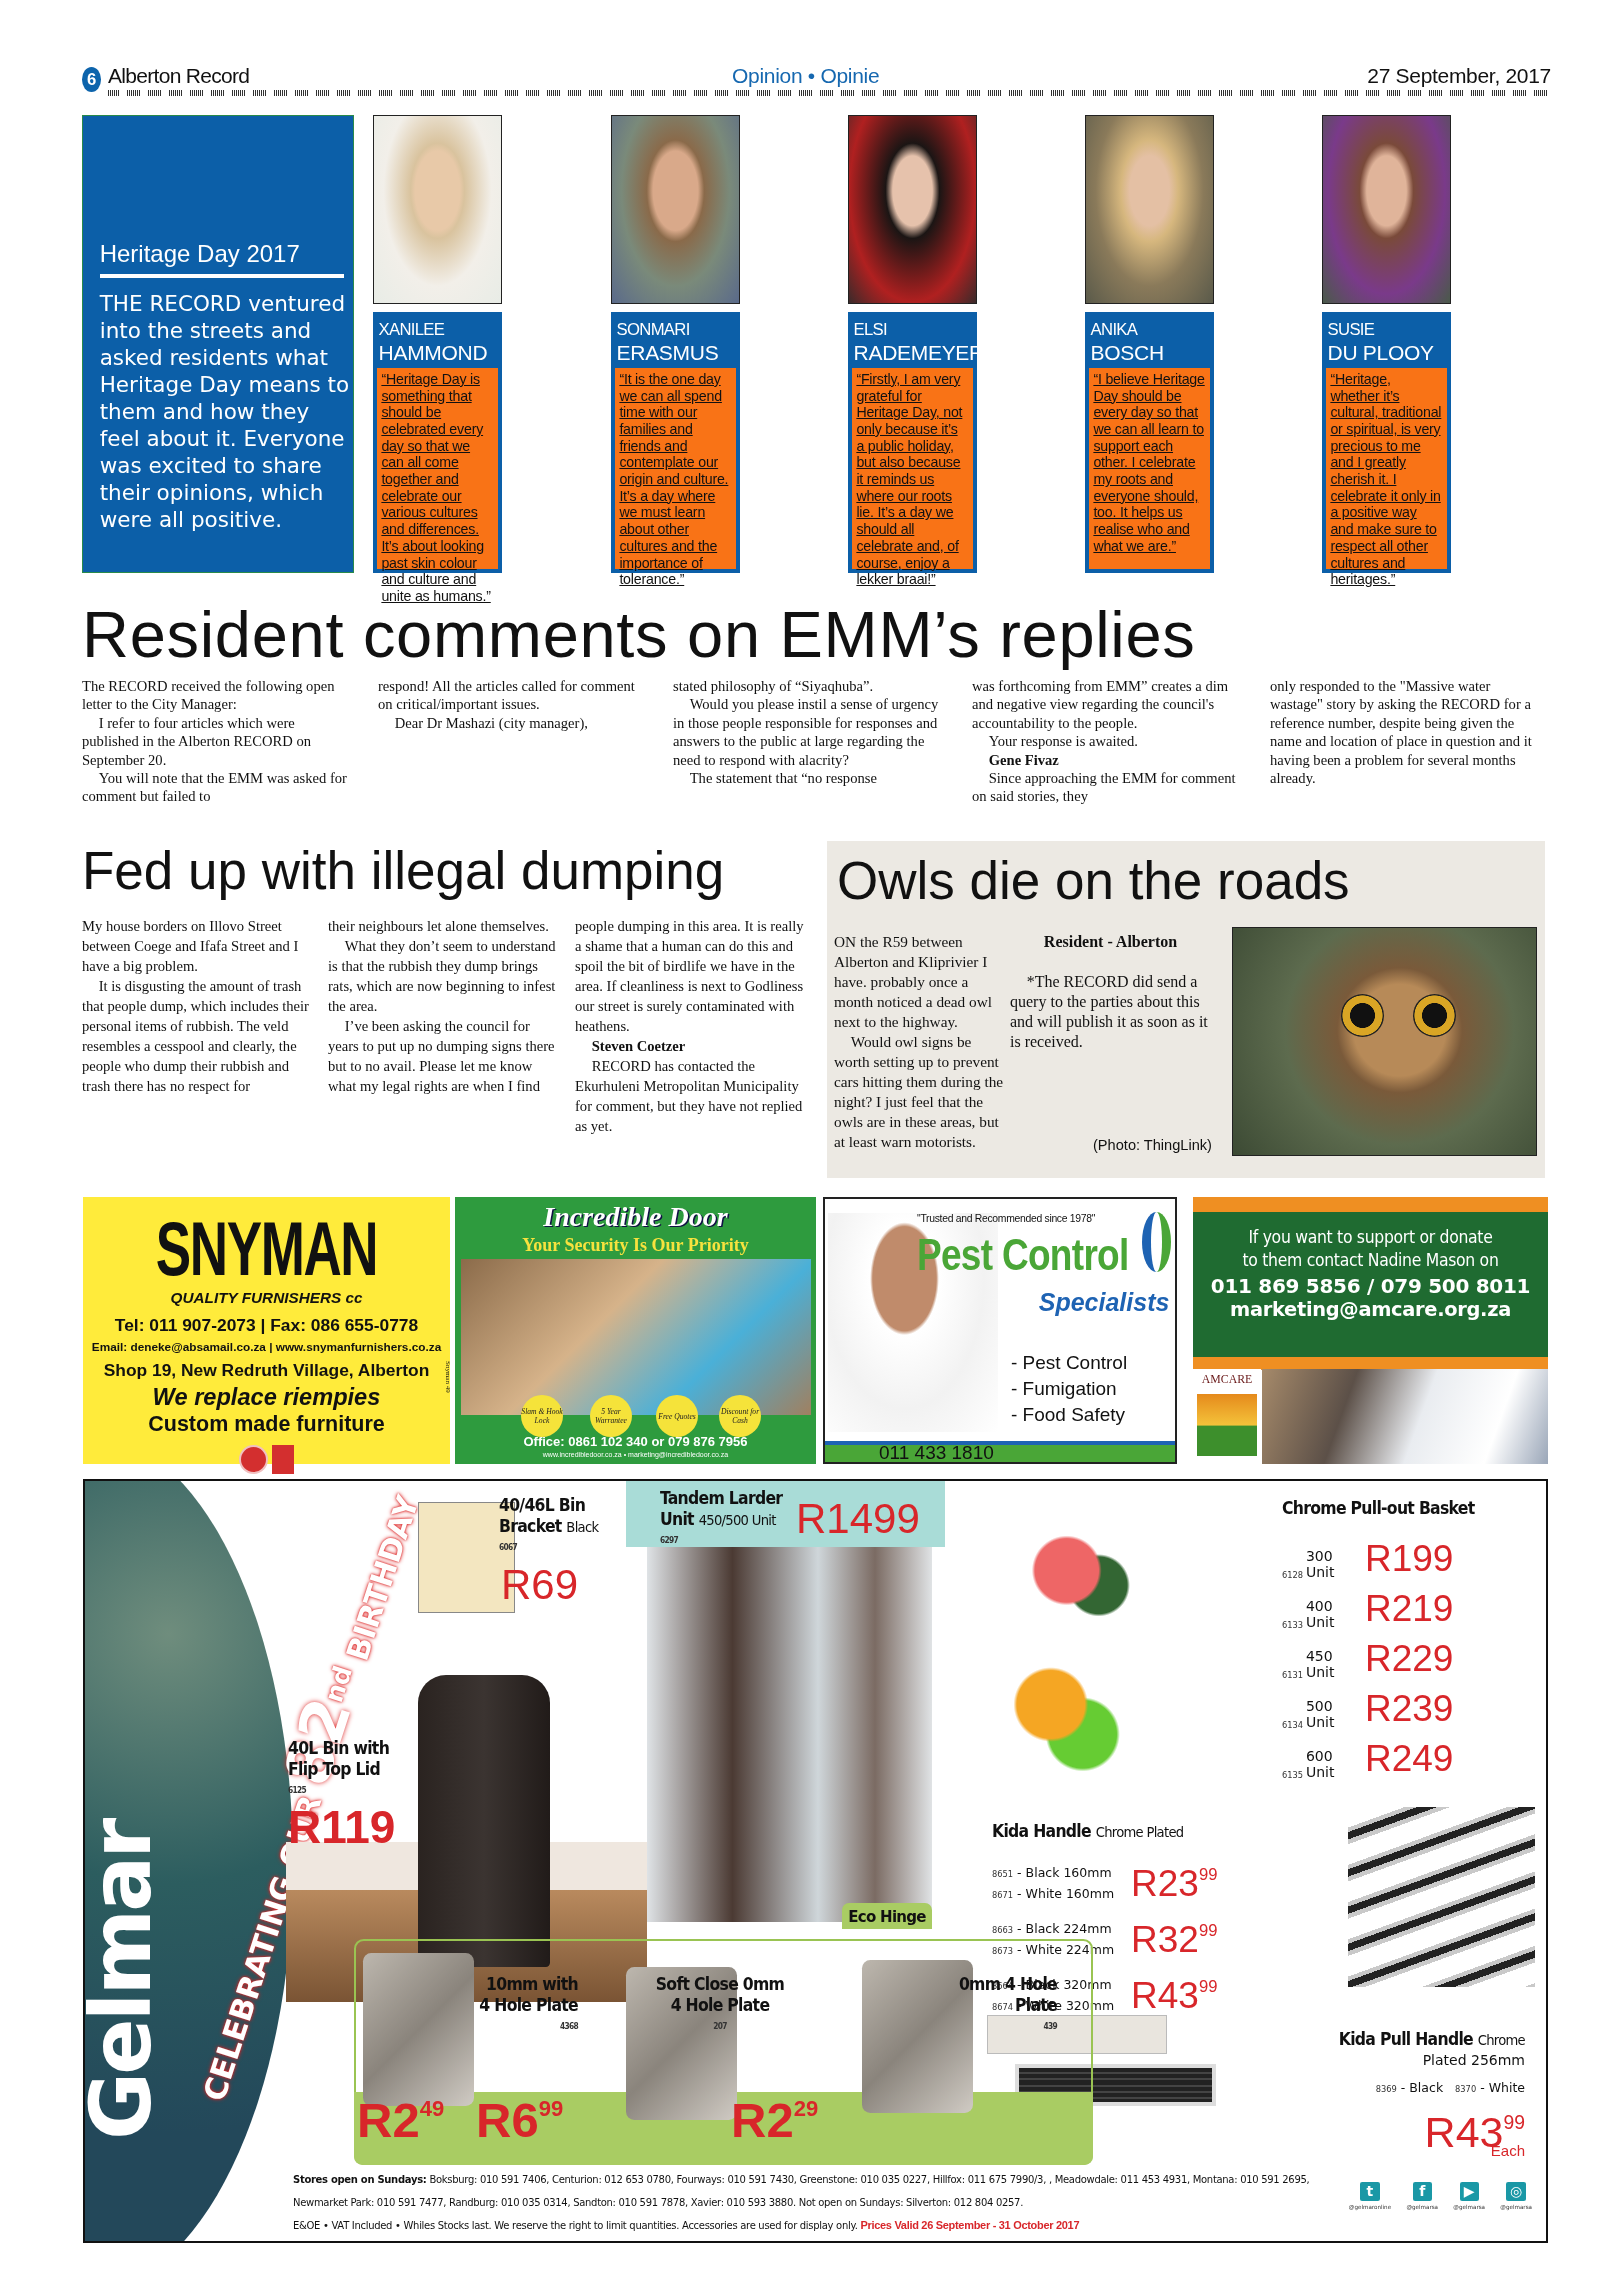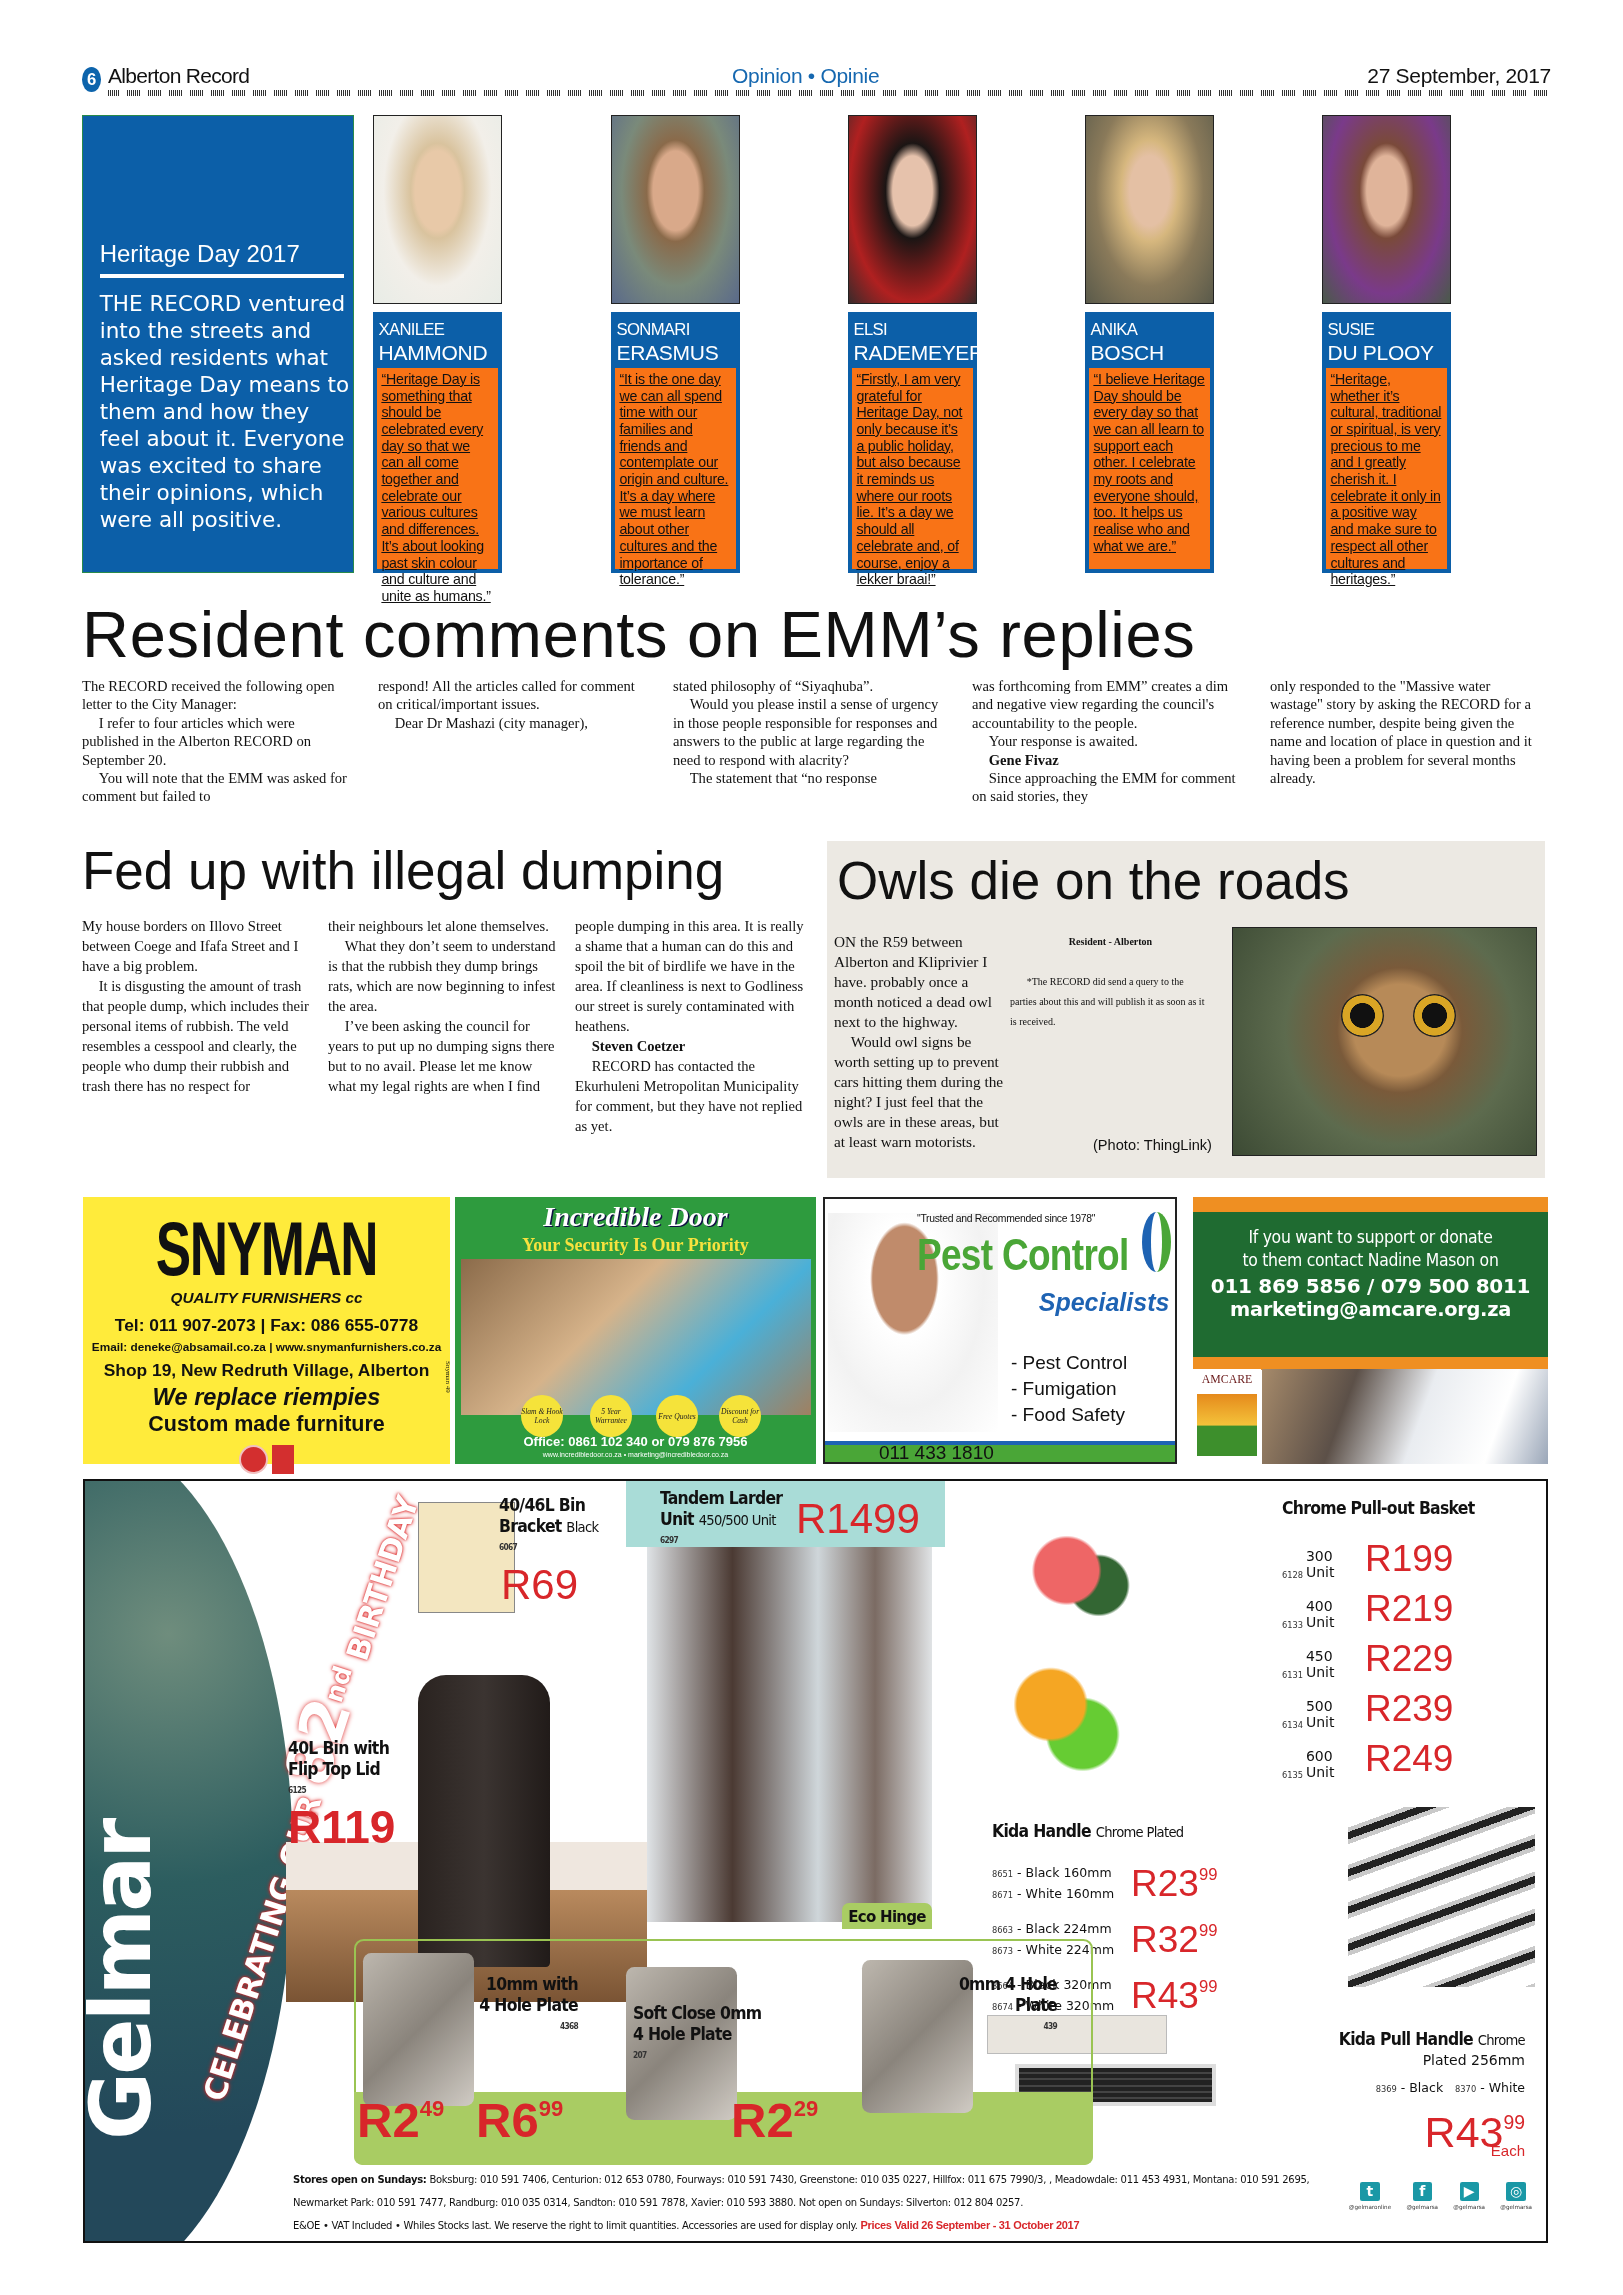--- a/index.html
+++ b/index.html
@@ -204,21 +204,21 @@
   </div>
 </div>
 
 <div class="abs owl-box"></div>
 <div class="abs h-owl">Owls die on the roads</div>
 <div class="cols">
   <div class="col" style="left:834px;top:932px;width:174px;font-size:15.3px;line-height:20px;">
     <span>ON the R59 between Alberton and Kliprivier I have. probably once a month noticed a dead owl next to the highway.</span>
     <span class="ind">Would owl signs be worth setting up to prevent cars hitting them during the night? I just feel that the owls are in these areas, but at least warn motorists.</span>
   </div>
-  <div class="col" style="left:1010px;top:932px;width:201px;font-size:10px;line-height:20px;">
+  <div class="col" style="left:1010px;top:932px;width:201px;font-size:16px;line-height:20px;">
     <span style="display:block;text-align:center;font-weight:bold;margin-bottom:20px;">Resident - Alberton</span>
     <span class="ind">*The RECORD did send a query to the parties about this and will publish it as soon as it is received.</span>
   </div>
   <div class="col" style="left:1093px;top:1137px;width:139px;font:14.6px 'Liberation Sans',sans-serif;">(Photo: ThingLink)</div>
 </div>
 <div class="abs owl-photo">
   <div class="abs owl-eye" style="left:108px;top:66px;"></div>
   <div class="abs owl-eye" style="left:180px;top:66px;"></div>
 </div>
 
@@ -380,21 +380,21 @@
 
   <div class="hinge-img" style="left:278px;top:472px;"></div>
   <div class="abs pname" style="left:326px;top:493px;width:167px;text-align:right;">
     <div>10mm with</div>
     <div>4 Hole Plate</div>
     <div class="code">4368</div>
   </div>
   <div class="abs red" style="left:272px;top:611px;font-size:49px;font-weight:bold;"><span>R2</span><span class="cents">49</span></div>
 
   <div class="hinge-img" style="left:541px;top:486px;"></div>
-  <div class="abs pname" style="left:548px;top:522px;width:174px;text-align:left;">
+  <div class="abs pname" style="left:548px;top:493px;width:174px;text-align:center;">
     <div>Soft Close 0mm</div>
     <div>4 Hole Plate</div>
     <div class="code">207</div>
   </div>
   <div class="abs red" style="left:391px;top:611px;font-size:49px;font-weight:bold;"><span>R6</span><span class="cents">99</span></div>
 
   <div class="hinge-img" style="left:777px;top:479px;"></div>
   <div class="abs pname" style="left:798px;top:493px;width:174px;text-align:right;">
     <div>0mm 4 Hole</div>
     <div>Plate</div>

